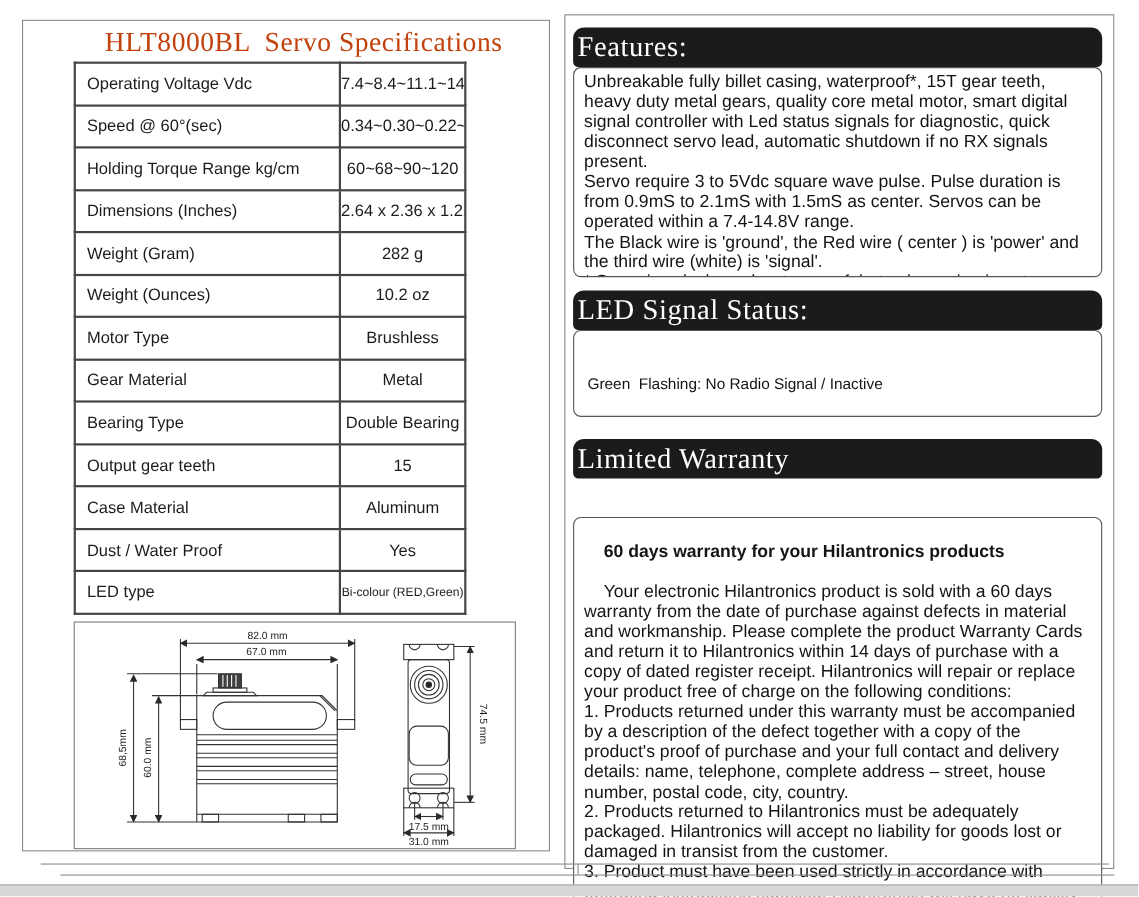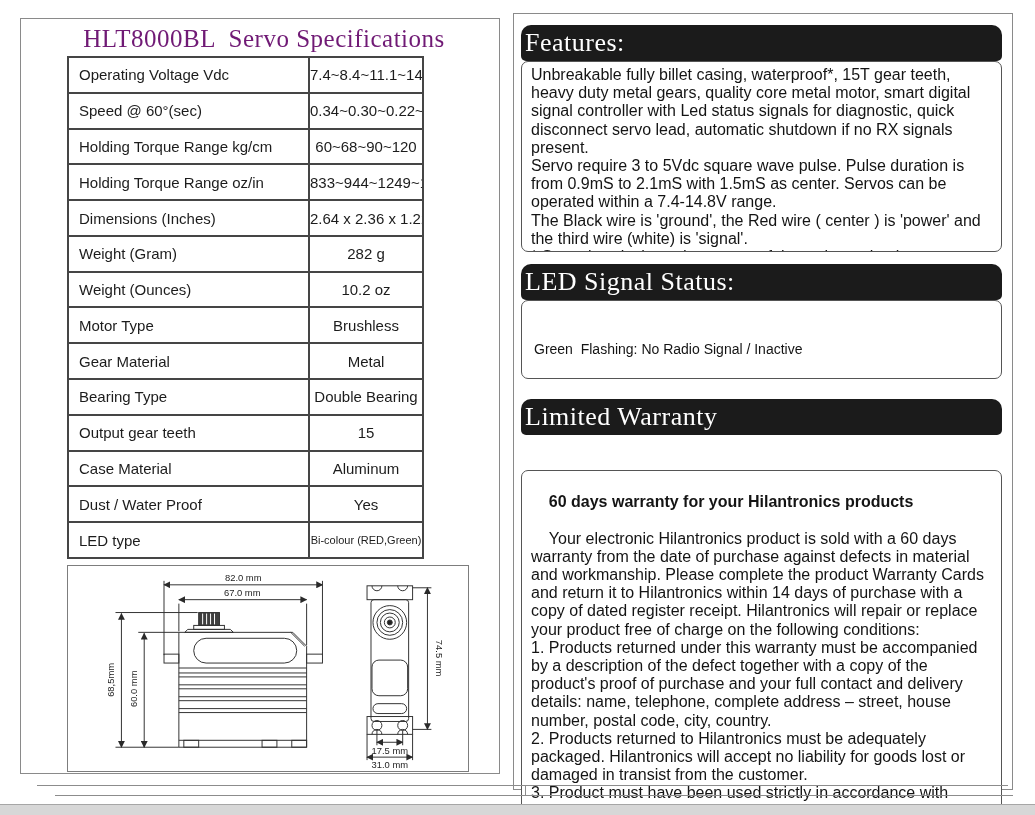--- a/index.html
+++ b/index.html
@@ -6,22 +6,22 @@
   body{
     width:1035px;height:815px;position:relative;background:#ffffff;
     font-family:"Liberation Sans",sans-serif;color:#1a1a1a;overflow:hidden;
   }
   
   .left-page{
     position:absolute;left:20px;top:18px;width:480px;height:756px;
     border:1px solid #8a8a8a;box-sizing:border-box;background:#fff;
   }
   .spec-title{
-    position:absolute;left:4px;top:6px;width:100%;text-align:center;
-    font-family:"Liberation Serif",serif;font-size:25px;color:#701a75;
+    position:absolute;left:16px;top:6px;width:100%;text-align:center;
+    font-family:"Liberation Serif",serif;font-size:25px;color:#c2410c;
     white-space:pre;letter-spacing:.5px;
   }
   .spec-table{
     position:absolute;left:46px;top:37px;width:357px;height:503px;
     border-collapse:collapse;table-layout:fixed;
   }
   .spec-table td{
     border:2px solid #454545;font-size:15px;color:#1c1c1c;
     padding:0;vertical-align:middle;overflow:hidden;white-space:nowrap;
   }
@@ -81,24 +81,20 @@
           <td class="lab">Operating Voltage Vdc</td>
           <td class="val">7.4~8.4~11.1~14.8</td>
         </tr>
       <tr>
           <td class="lab">Speed @ 60°(sec)</td>
           <td class="val">0.34~0.30~0.22~0.17</td>
         </tr>
       <tr>
           <td class="lab">Holding Torque Range kg/cm</td>
           <td class="val">60~68~90~120</td>
-        </tr>
-      <tr>
-          <td class="lab">Holding Torque Range oz/in</td>
-          <td class="val">833~944~1249~1666</td>
         </tr>
       <tr>
           <td class="lab">Dimensions (Inches)</td>
           <td class="val">2.64 x 2.36 x 1.22</td>
         </tr>
       <tr>
           <td class="lab">Weight (Gram)</td>
           <td class="val">282 g</td>
         </tr>
       <tr>

